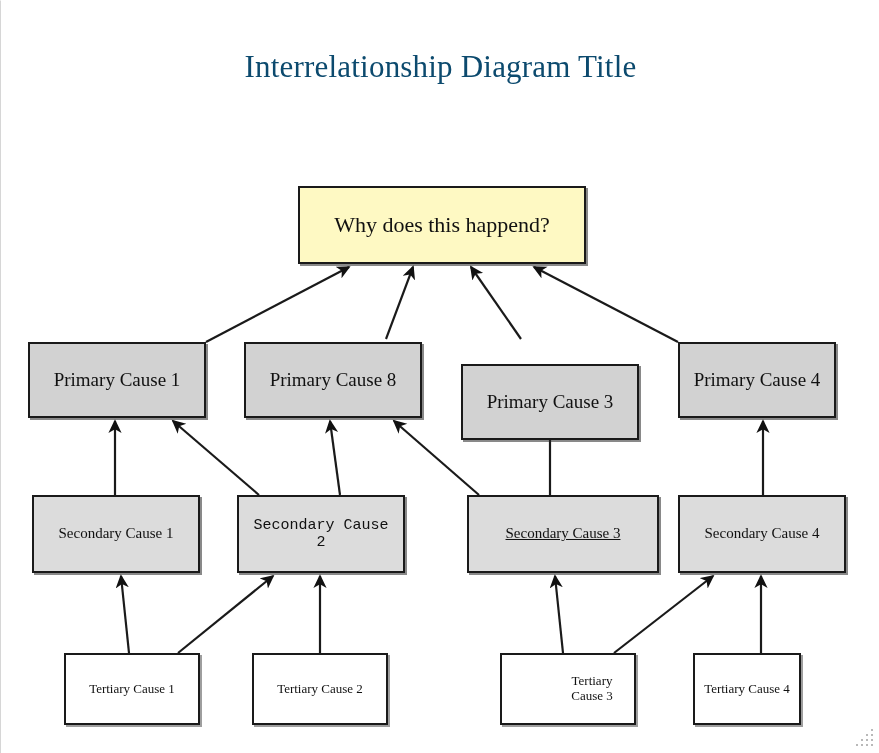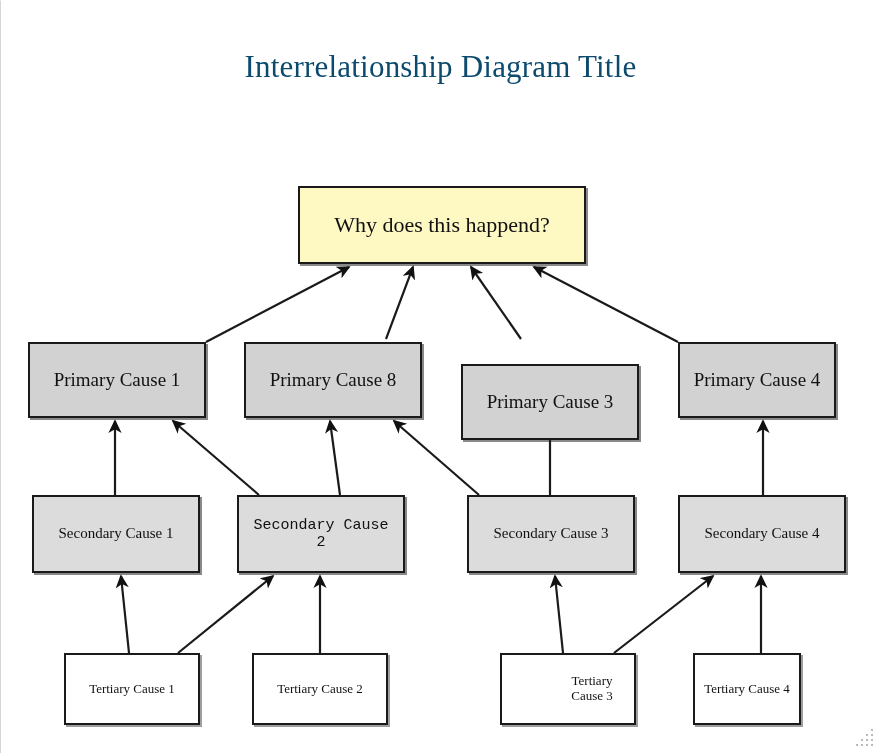--- a/index.html
+++ b/index.html
@@ -127,21 +127,21 @@
       </div>
       <div class="node level-primary" style="left: 677px; top: 341px; width: 158px; height: 76px;">
         <span class="node-label">Primary Cause 4</span>
       </div>
       <div class="node level-secondary" style="left: 31px; top: 494px; width: 168px; height: 78px;">
         <span class="node-label">Secondary Cause 1</span>
       </div>
       <div class="node level-secondary" style="left: 236px; top: 494px; width: 168px; height: 78px; font-family: Liberation Mono, monospace;">
         <span class="node-label">Secondary Cause 2</span>
       </div>
-      <div class="node level-secondary" style="left: 466px; top: 494px; width: 168px; height: 78px;">
+      <div class="node level-secondary" style="left: 466px; top: 494px; width: 192px; height: 78px; text-decoration: underline;">
         <span class="node-label">Secondary Cause 3</span>
       </div>
       <div class="node level-secondary" style="left: 677px; top: 494px; width: 168px; height: 78px;">
         <span class="node-label">Secondary Cause 4</span>
       </div>
       <div class="node level-tertiary" style="left: 63px; top: 652px; width: 136px; height: 72px;">
         <span class="node-label">Tertiary Cause 1</span>
       </div>
       <div class="node level-tertiary" style="left: 251px; top: 652px; width: 136px; height: 72px;">
         <span class="node-label">Tertiary Cause 2</span>

